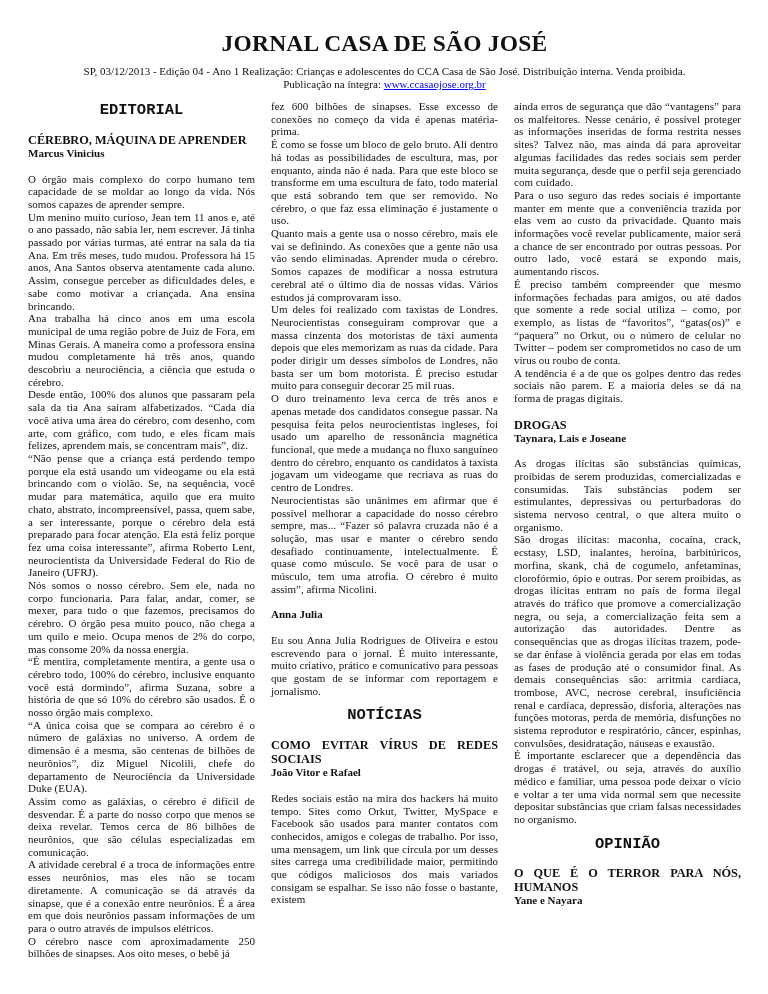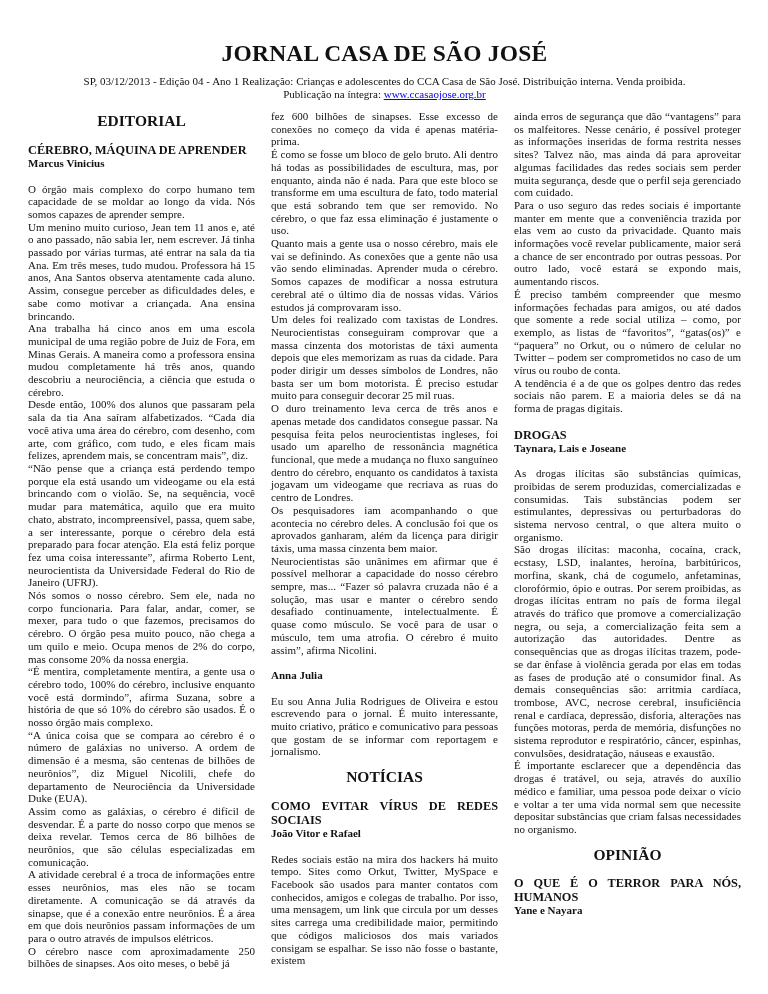--- a/index.html
+++ b/index.html
@@ -4,21 +4,21 @@
 <style>
   html, body { margin: 0; padding: 0; background: #ffffff; }
   .page {
     position: relative;
     width: 768px;
     min-height: 994px;
     box-sizing: border-box;
     background: #ffffff;
     color: #121212;
     font-family: "Liberation Serif", "DejaVu Serif", serif;
-    padding: 40px 27px 18px 28px;
+    padding: 30px 27px 18px 28px;
   }
   .masthead { text-align: center; }
   .masthead h1 {
     margin: 0;
     font-size: 23.5px;
     font-weight: bold;
     line-height: 1.15;
     letter-spacing: 0.2px;
   }
   .masthead .subtitle {
@@ -47,20 +47,21 @@
     font-size: 11px;
     line-height: 12.7px;
     text-align: justify;
   }
   .section-heading {
     text-align: center;
     font-weight: bold;
     font-size: 15.5px;
     line-height: 1.15;
     margin: 10px 0 13px 0;
+    font-family: Liberation Mono, monospace;
   }
   .col .section-heading:first-child { margin-top: 2px; }
   .article-title {
     font-weight: bold;
     font-size: 12.3px;
     line-height: 14px;
     text-align: justify;
   }
   .byline { font-size: 11px; line-height: 13px; font-weight: bold; }
   .paragraph { margin: 0; }
@@ -93,21 +94,20 @@
         <p class="paragraph">Assim como as galáxias, o cérebro é difícil de desvendar. É a parte do nosso corpo que menos se deixa revelar. Temos cerca de 86 bilhões de neurônios, que são células especializadas em comunicação.</p>
         <p class="paragraph">A atividade cerebral é a troca de informações entre esses neurônios, mas eles não se tocam diretamente. A comunicação se dá através da sinapse, que é a conexão entre neurônios. É a área em que dois neurônios passam informações de um para o outro através de impulsos elétricos.</p>
         <p class="paragraph">O cérebro nasce com aproximadamente 250 bilhões de sinapses. Aos oito meses, o bebê já</p>
       </div>
     <div class="col">
         <p class="paragraph">fez 600 bilhões de sinapses. Esse excesso de conexões no começo da vida é apenas matéria-prima.</p>
         <p class="paragraph">É como se fosse um bloco de gelo bruto. Ali dentro há todas as possibilidades de escultura, mas, por enquanto, ainda não é nada. Para que este bloco se transforme em uma escultura de fato, todo material que está sobrando tem que ser removido. No cérebro, o que faz essa eliminação é justamente o uso.</p>
         <p class="paragraph">Quanto mais a gente usa o nosso cérebro, mais ele vai se definindo. As conexões que a gente não usa vão sendo eliminadas. Aprender muda o cérebro. Somos capazes de modificar a nossa estrutura cerebral até o último dia de nossas vidas. Vários estudos já comprovaram isso.</p>
         <p class="paragraph">Um deles foi realizado com taxistas de Londres. Neurocientistas conseguiram comprovar que a massa cinzenta dos motoristas de táxi aumenta depois que eles memorizam as ruas da cidade. Para poder dirigir um desses símbolos de Londres, não basta ser um bom motorista. É preciso estudar muito para conseguir decorar 25 mil ruas.</p>
         <p class="paragraph">O duro treinamento leva cerca de três anos e apenas metade dos candidatos consegue passar. Na pesquisa feita pelos neurocientistas ingleses, foi usado um aparelho de ressonância magnética funcional, que mede a mudança no fluxo sanguíneo dentro do cérebro, enquanto os candidatos à taxista jogavam um videogame que recriava as ruas do centro de Londres.</p>
-        <p class="paragraph">Os pesquisadores iam acompanhando o que acontecia no cérebro deles. A conclusão foi que os aprovados ganharam, além da licença para dirigir táxis, uma massa cinzenta bem maior.</p>
         <p class="paragraph">Neurocientistas são unânimes em afirmar que é possível melhorar a capacidade do nosso cérebro sempre, mas... “Fazer só palavra cruzada não é a solução, mas usar e manter o cérebro sendo desafiado continuamente, intelectualmente. É quase como músculo. Se você para de usar o músculo, tem uma atrofia. O cérebro é muito assim”, afirma Nicolini.</p>
         <div class="spacer"></div>
         <div class="byline">Anna Julia</div>
         <div class="spacer"></div>
         <p class="paragraph">Eu sou Anna Julia Rodrigues de Oliveira e estou escrevendo para o jornal. É muito interessante, muito criativo, prático e comunicativo para pessoas que gostam de se informar com reportagem e jornalismo.</p>
         <div class="section-heading">NOTÍCIAS</div>
         <div class="article-title">COMO EVITAR VÍRUS DE REDES SOCIAIS</div>
         <div class="byline">João Vitor e Rafael</div>
         <div class="spacer"></div>
         <p class="paragraph">Redes sociais estão na mira dos hackers há muito tempo. Sites como Orkut, Twitter, MySpace e Facebook são usados para manter contatos com conhecidos, amigos e colegas de trabalho. Por isso, uma mensagem, um link que circula por um desses sites carrega uma credibilidade maior, permitindo que códigos maliciosos dos mais variados consigam se espalhar. Se isso não fosse o bastante, existem</p>

